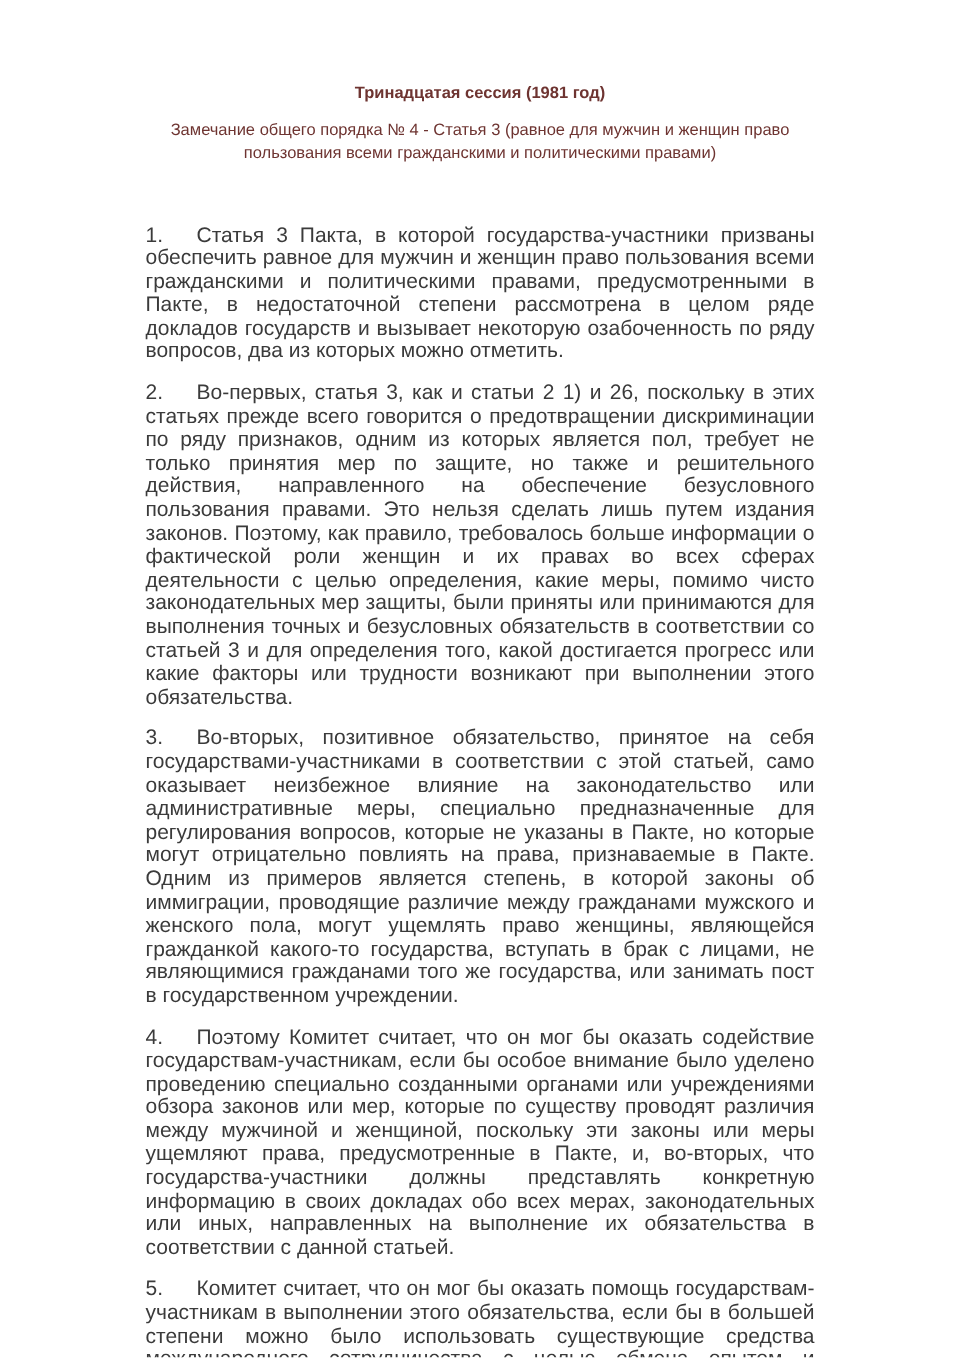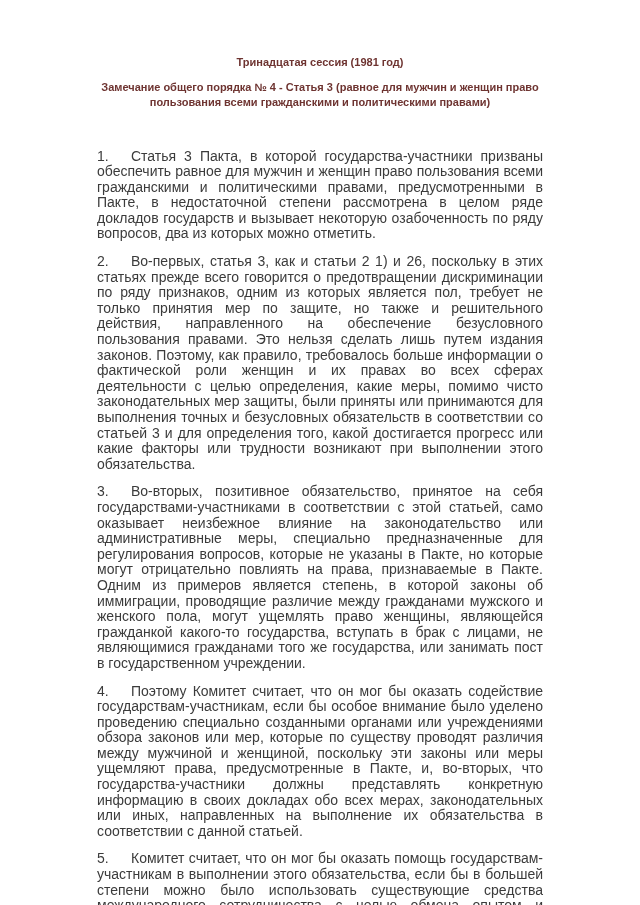--- a/index.html
+++ b/index.html
@@ -22,21 +22,21 @@
     font-size: 11px;
     line-height: 15.5px;
     font-weight: bold;
     text-align: center;
     color: #6e3431;
     margin: 0 0 9px 0;
   }
   .doc-subtitle {
     font-size: 11px;
     line-height: 15.5px;
-    font-weight: bold;
+    font-weight: normal;
     text-align: center;
     color: #6e3431;
     margin: 0 0 38px 0;
   }
   .doc-body p.para {
     font-size: 14px;
     line-height: 15.6px;
     text-align: justify;
     color: #3b3b3b;
     margin: 0 0 12px 0;

